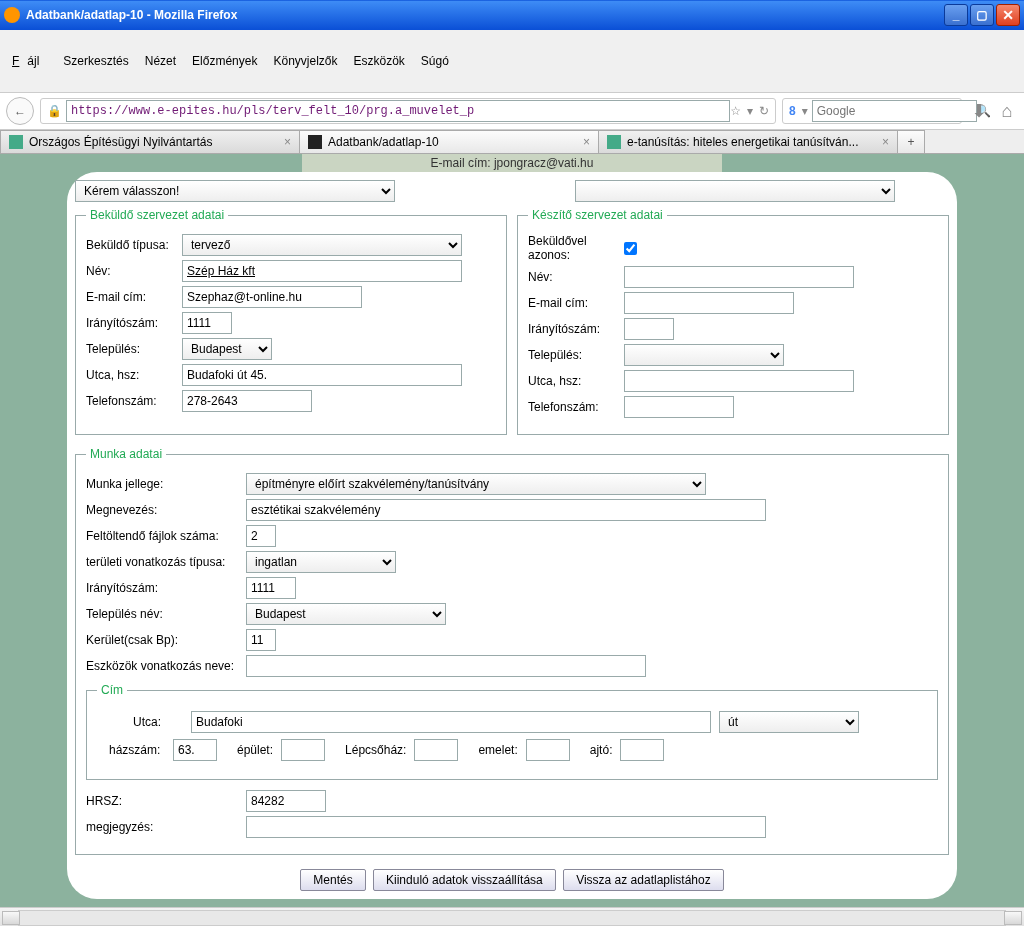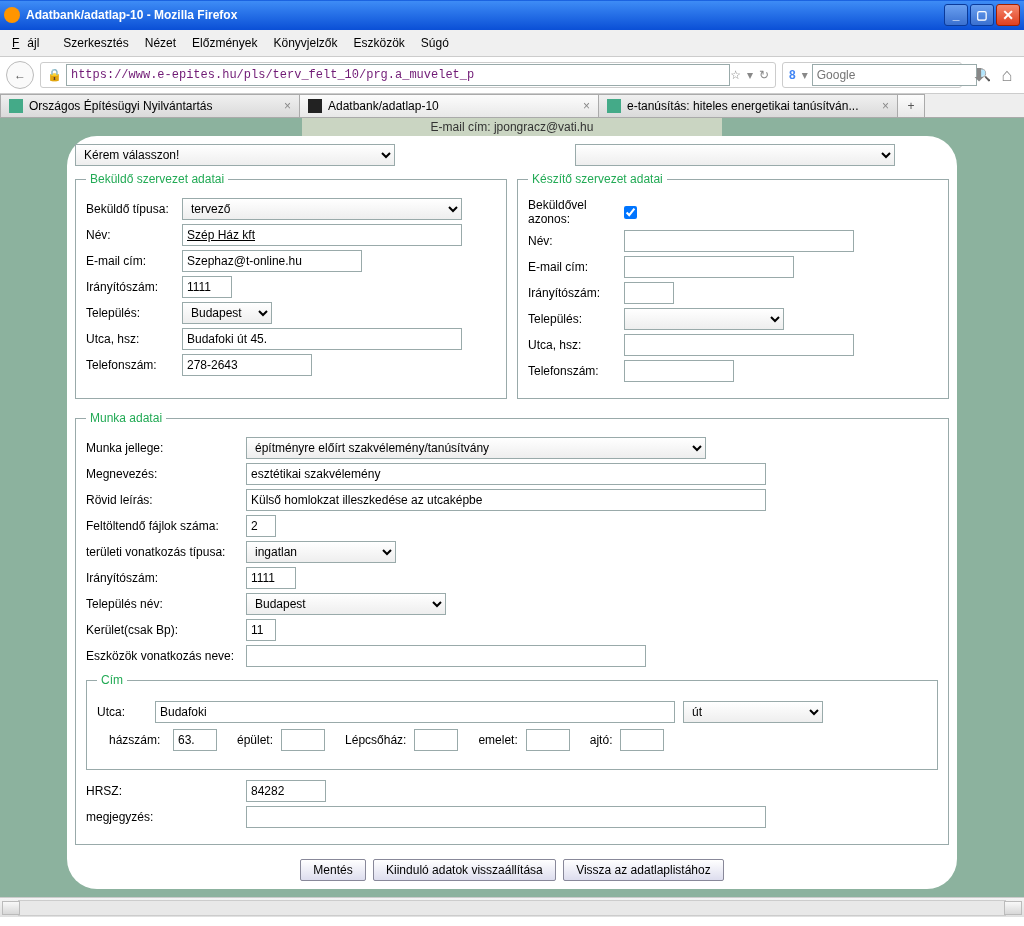--- a/index.html
+++ b/index.html
@@ -7,21 +7,21 @@
   
   
   .titlebar { background: linear-gradient(#0a4fd6, #3d8bf5 5%, #0a4fd6); color: #fff; height: 30px; display: flex; align-items: center; padding: 0 4px; font-size: 13px; font-weight: bold; }
   .titlebar-icon { width: 16px; height: 16px; background: #ff9500; border-radius: 50%; margin-right: 6px; display: inline-block; }
   .titlebar-text { flex: 1; }
   .win-btns { display: flex; gap: 2px; }
   .win-btn { width: 24px; height: 22px; background: linear-gradient(#6aa0f0, #3a70d0); border: 1px solid #0a3a9a; border-radius: 3px; display: flex; align-items: center; justify-content: center; color: #fff; font-weight: bold; cursor: pointer; }
   .win-btn.close { background: linear-gradient(#f5886e, #e04020); border-color: #a01f00; font-size: 14px; }
   
   
-  .menubar { background: #f0f0f0; display: flex; padding: 2px 4px; border-bottom: 1px solid #ccc; }
+  .menubar { background: #f0f0f0; display: flex; padding: 20px 4px; border-bottom: 1px solid #ccc; }
   .menubar span { padding: 4px 8px; cursor: pointer; }
   .menubar span u { text-decoration: underline; }
   
   
   .navbar { display: flex; align-items: center; padding: 4px 6px; gap: 6px; border-bottom: 1px solid #ccc; }
   .nav-back { width: 28px; height: 28px; border: 1px solid #bbb; border-radius: 50%; background: #fafafa; display: flex; align-items: center; justify-content: center; cursor: pointer; color: #555; }
   .urlbar { flex: 1; display: flex; align-items: center; border: 1px solid #ccc; border-radius: 3px; height: 26px; padding: 0 6px; background: #fff; }
   .lock { color: #888; margin-right: 4px; }
   .urlbar input { flex: 1; border: none; outline: none; color: #701a75; font-family: Liberation Mono, monospace; }
   .urlbar-right { display: flex; gap: 6px; color: #888; }
@@ -222,24 +222,20 @@
       <legend>Munka adatai</legend>
       <div class="form-row wide">
         <label>Munka jellege:</label>
         <select style="width:460px;"><option>építményre előírt szakvélemény/tanúsítvány</option></select>
       </div>
       <div class="form-row wide">
         <label>Megnevezés:</label>
         <input type="text" style="width: 520px;" value="esztétikai szakvélemény">
       </div>
       <div class="form-row wide">
-        <label>Rövid leírás:</label>
-        <input type="text" style="width: 520px;" value="Külső homlokzat illeszkedése az utcaképbe">
-      </div>
-      <div class="form-row wide">
         <label>Feltöltendő fájlok száma:</label>
         <input type="text" style="width: 30px;" value="2">
       </div>
       <div class="form-row wide">
         <label>területi vonatkozás típusa:</label>
         <select style="width:150px;"><option>ingatlan</option></select>
       </div>
       <div class="form-row wide">
         <label>Irányítószám:</label>
         <input type="text" style="width: 50px;" value="1111">
@@ -253,21 +249,21 @@
         <input type="text" style="width: 30px;" value="11">
       </div>
       <div class="form-row wide">
         <label>Eszközök vonatkozás neve:</label>
         <input type="text" style="width: 400px;" value="">
       </div>
 
       <fieldset class="cim-box">
         <legend>Cím</legend>
         <div class="cim-row1">
-          <label style="width:50px;">Utca:</label>
+          <label style="width:50px;margin-left:36px;">Utca:</label>
           <input type="text" style="width: 520px;" value="Budafoki">
           <select style="width:140px;"><option>út</option></select>
         </div>
         <div class="cim-row2">
           <label style="width:56px;">házszám:</label>
           <input type="text" value="63." style="">
           <label>épület:</label>
           <input type="text" style="">
           <label>Lépcsőház:</label>
           <input type="text" style="">

